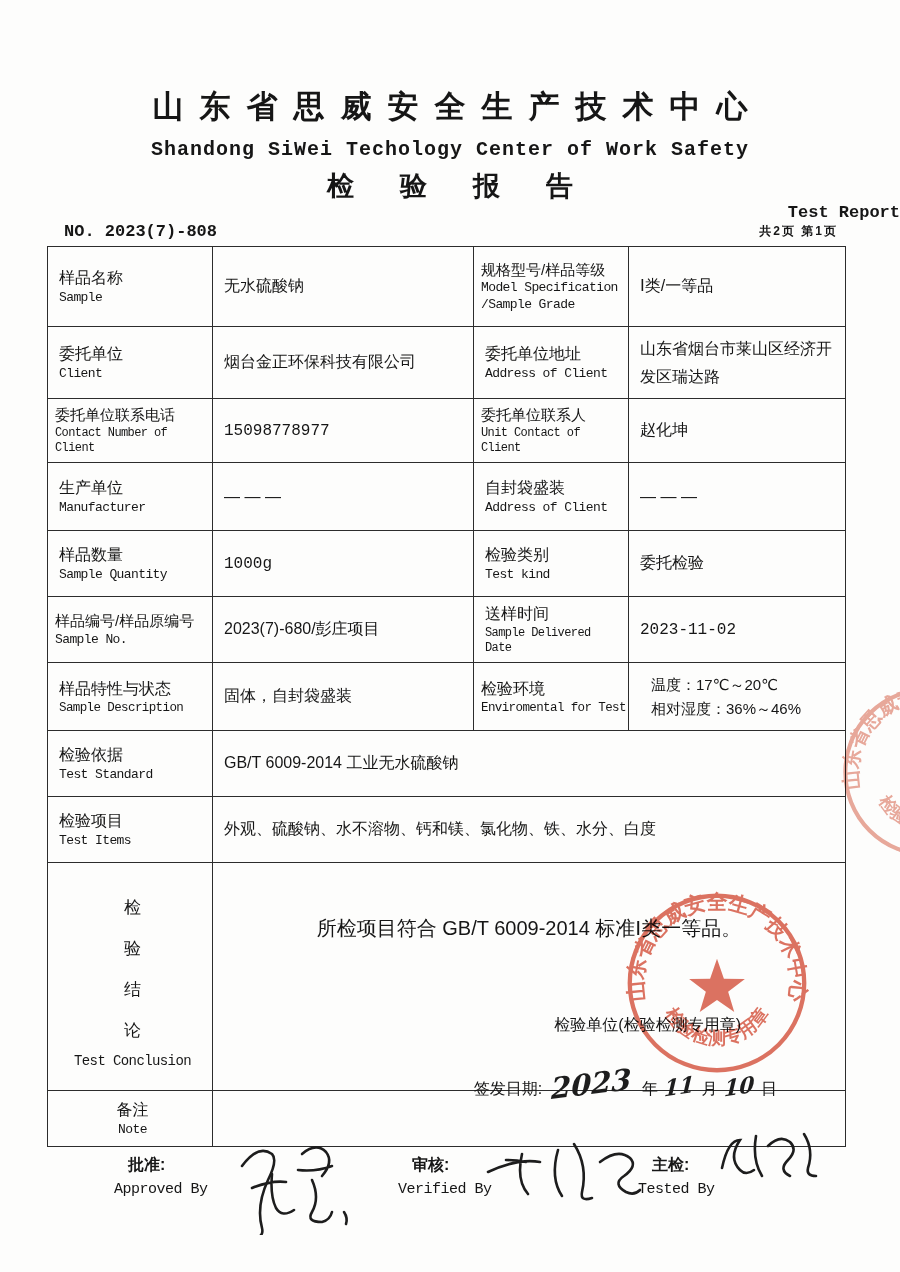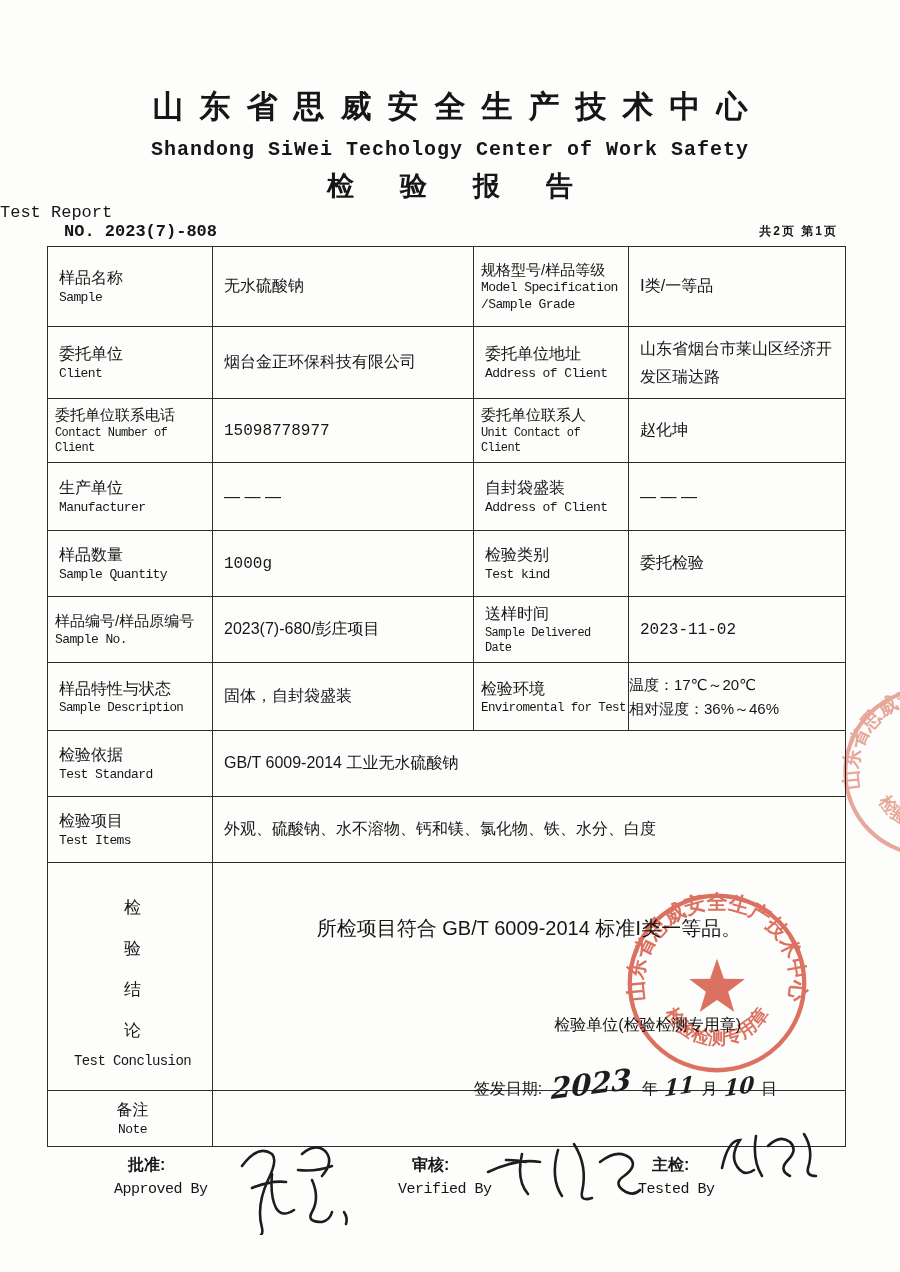--- a/index.html
+++ b/index.html
@@ -11,22 +11,22 @@
   }
   .mono{font-family:"Liberation Mono","DejaVu Sans Mono",monospace;}
 
   
   .org-cn{position:absolute;top:86px;left:0;width:100%;text-align:center;
     font-size:31px;font-weight:bold;letter-spacing:16px;text-indent:16px;}
   .org-en{position:absolute;top:138px;left:0;width:100%;text-align:center;
     font-size:20px;font-weight:bold;letter-spacing:1px;}
   .title-cn{position:absolute;top:168px;left:0;width:100%;text-align:center;
     font-size:27px;font-weight:bold;letter-spacing:46px;text-indent:46px;}
-  .title-en{position:absolute;top:203px;left:0;width:100%;text-align:left;
-    font-size:17px;font-weight:normal;}
+  .title-en{position:absolute;top:203px;left:0;width:100%;text-align:right;
+    font-size:17px;font-weight:bold;}
   .report-no{position:absolute;top:222px;left:64px;font-size:17px;font-weight:bold;}
   .page-info{position:absolute;top:223px;right:62px;font-size:12px;font-weight:bold;letter-spacing:2px;}
 
   
   table.main{position:absolute;top:246px;left:47px;width:798px;
     border-collapse:collapse;table-layout:fixed;}
   table.main td{border:1.6px solid #2c2c2c;padding:2px 6px 2px 11px;vertical-align:middle;}
   .lbl-cn{font-size:16px;line-height:1.45;}
   .lbl-en{font-size:13px;line-height:1.3;font-family:"Liberation Mono","DejaVu Sans Mono",monospace;letter-spacing:-0.6px;}
   .val{font-size:16px;}
@@ -160,21 +160,21 @@
     <tr style="height:68px">
       <td>
         <div class="lbl-cn">样品特性与状态</div>
         <div class="lbl-en" style="font-size:12.5px">Sample Description</div>
       </td>
       <td class="val">固体，自封袋盛装</td>
       <td style="padding-left:7px;padding-right:2px">
         <div class="lbl-cn">检验环境</div>
         <div class="lbl-en" style="font-size:12.5px">Enviromental for Test</div>
       </td>
-      <td style="padding-left:0">
+      <td style="padding-left:22px">
         <div class="val-sm">温度：17℃～20℃</div>
         <div class="val-sm">相对湿度：36%～46%</div>
       </td>
     </tr>
 
     <tr style="height:66px">
       <td>
         <div class="lbl-cn">检验依据</div>
         <div class="lbl-en">Test Standard</div>
       </td>

